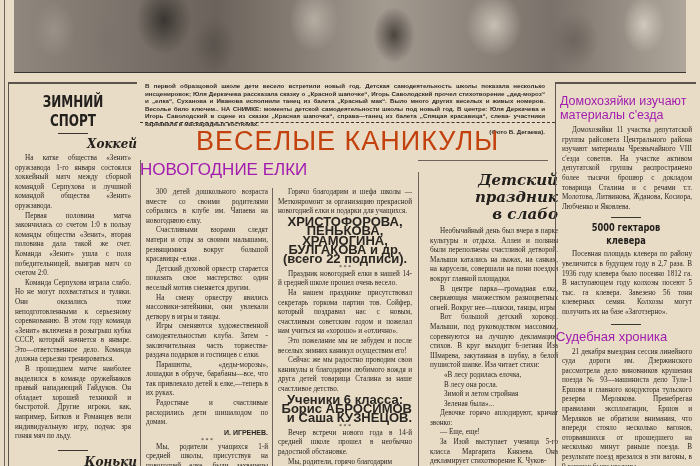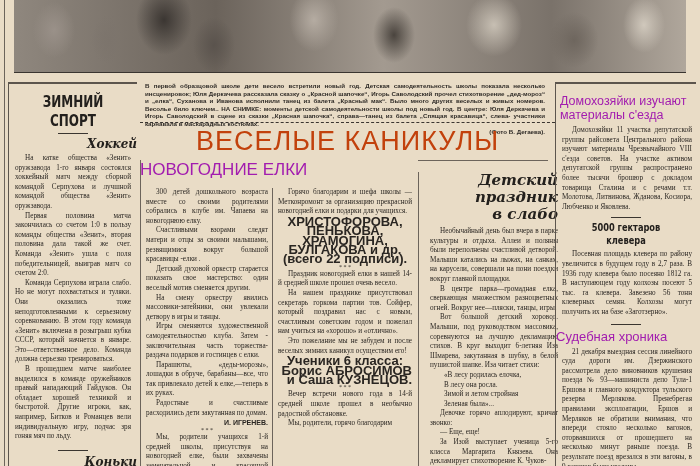--- a/index.html
+++ b/index.html
@@ -89,35 +89,36 @@
 <div class="vrule" style="left:418px; top:172px; height:294px;"></div>
 <div class="vrule" style="left:418px; top:160px; width:130px; height:1px;"></div>
 
 <div class="col" style="left:146px; top:188px; width:122px;">
   <p>300 детей дошкольного возраста вместе со своими родителями собрались в клубе им. Чапаева на новогоднюю елку.</p>
   <p>Счастливыми взорами следят матери и отцы за своими малышами, резвящимися вокруг большой красавицы -елки .</p>
   <p>Детский духовой оркестр старается показать свое мастерство: один веселый мотив сменяется другим.</p>
   <p>На смену оркестру явились массовики-затейники, они увлекали детвору в игры и танцы.</p>
   <p>Игры сменяются художественной самодеятельностью клуба. Затем - заключительная часть торжества- раздача подарков и гостинцев с елки.</p>
   <p>Парашюты, «деды-морозы», лошадки в обруче, барабаны—все, что так привлекало детей к елке,—теперь в их руках.</p>
-  <p>Радостные и счастливые расходились дети закутанная по домам.</p>
+  <p>Радостные и счастливые расходились дети шишалодом по домам.</p>
   <div class="signature">И. ИГРЕНЕВ.</div>
   <div class="stars">* * *</div>
   <p>Мы, родители учащихся 1-й средней школы, присутствуя на новогодней елке, были захвачены замечательной и красочной постановкой детской художественной самодеятельности.</p>
 
 </div>
 
 <div class="col" style="left:278px; top:188px; width:134px;">
   <p>Горячо благодарим и шефа школы —Метконромонт за организацию прекрасной новогодней елки и подарки для учащихся.</p>
   <div class="sign-block">ХРИСТОФОРОВА, ПЕНЬКОВА, ХРАМОГИНА, БУЛГАКОВА и др.</div>
   <div class="sign-block">(всего 22 подписи).</div>
   <div class="stars">* * *</div>
   <p>Праздник новогодней елки в нашей 14-й средней школе прошел очень весело.</p>
   <p>На нашем празднике присутствовал секретарь горкома партии тов. Сойфер, который поздравил нас с новым, счастливым советским годом и пожелал нам учиться на «хорошо» и «отлично».</p>
   <p>Это пожелание мы не забудем и после веселых зимних каникул осуществим его!</p>
+  <p>Сейчас же мы радостно проводим свои каникулы и благодарим любимого вождя и друга детей товарища Сталина за наше счастливое детство.</p>
   <div class="sign-block">Ученики 6 класса:</div>
   <div class="sign-block" style="text-align:right;">Борис АБРОСИМОВ</div>
   <div class="sign-block" style="text-align:right;">и Саша КУЗНЕЦОВ.</div>
   <div class="stars">* * *</div>
   <p>Вечер встречи нового года в 14-й средней школе прошел в необычно радостной обстановке.</p>
   <p>Мы, родители, горячо благодарим</p>
 </div>
 
 <div style="position:absolute; left:422px; top:172px; width:128px;margin-left:8px;">
   <div class="h-italic" style="font-size:15px; line-height:17px;">Детский</div>

